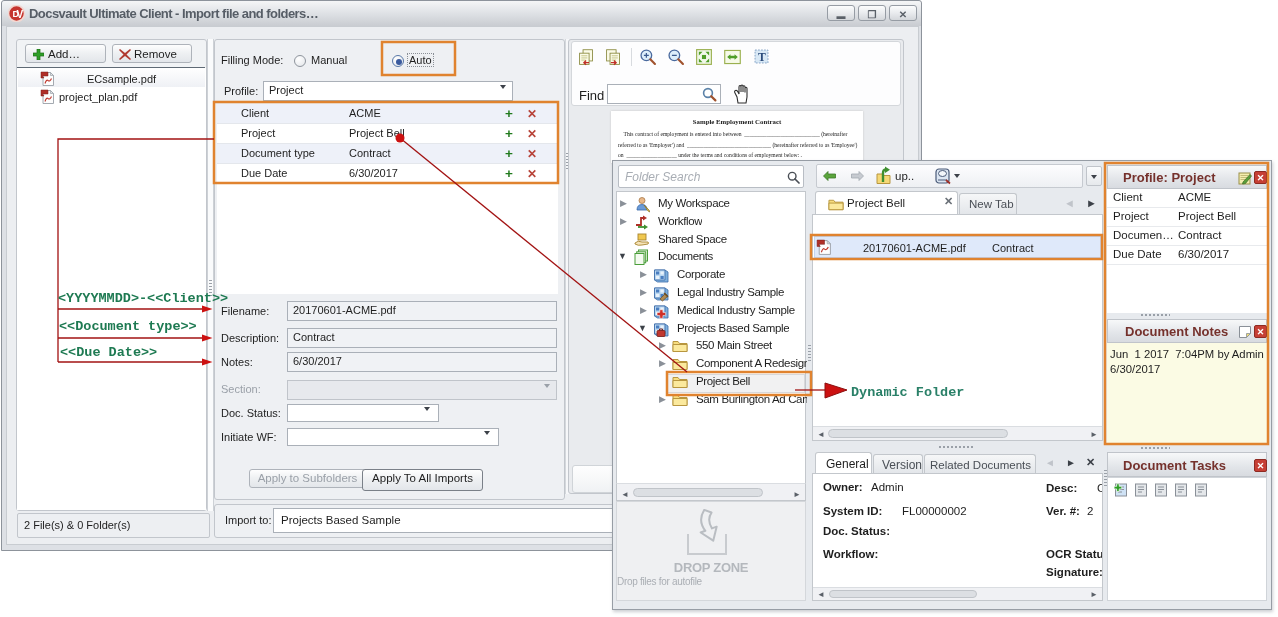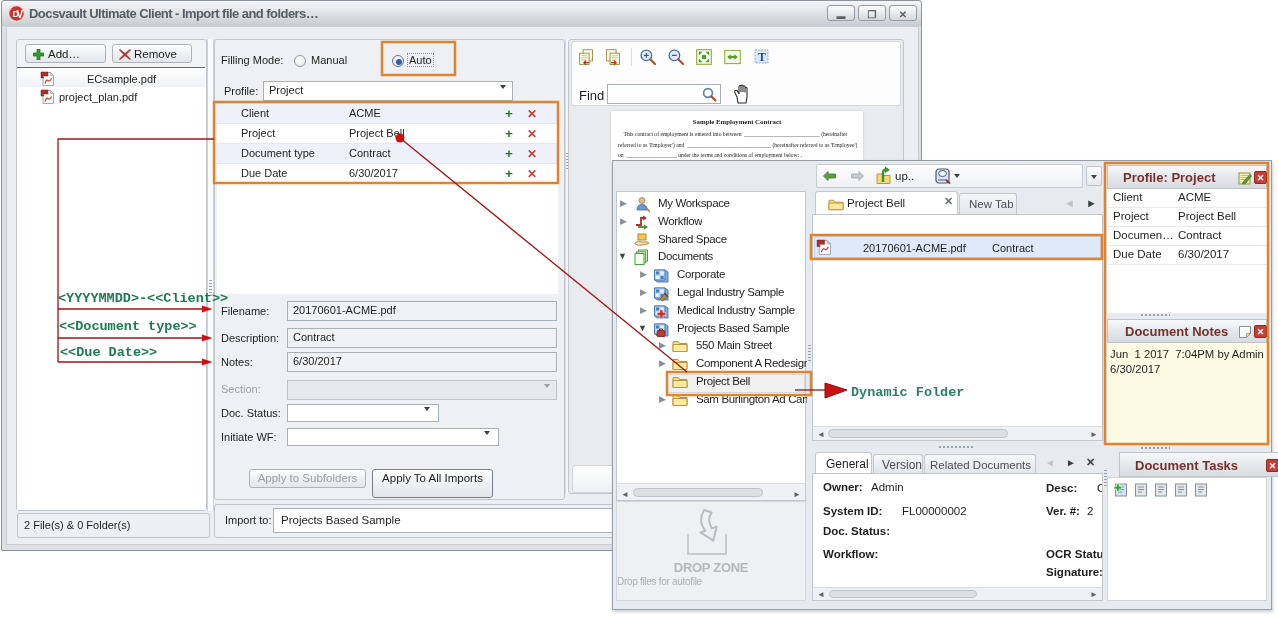--- a/index.html
+++ b/index.html
@@ -141,21 +141,21 @@
   <div class="abs lbl" style="left:219px;top:406px;">Doc. Status:</div>
   <div class="abs tb" style="left:285px;top:403px;width:152px;height:18px;background:#fff;">
       <span class="carr" style="right:8px;top:2px;"></span>
     </div>
   <div class="abs lbl" style="left:219px;top:430px;">Initiate WF:</div>
   <div class="abs tb" style="left:285px;top:427px;width:212px;height:18px;background:#fff;">
       <span class="carr" style="right:8px;top:2px;"></span>
     </div>
 
   <div class="abs btn" style="left:247px;top:468px;width:117px;height:19px;color:#9aa0a8;line-height:17px;">Apply to Subfolders</div>
-  <div class="abs btn" style="left:370px;top:468px;width:121px;height:29px;line-height:17px;border-color:#7a8088;text-align:center;">Apply To All Imports</div>
+  <div class="abs btn" style="left:360px;top:468px;width:121px;height:22px;line-height:17px;border-color:#7a8088;text-align:center;">Apply To All Imports</div>
 
   <div class="abs panel" style="left:212px;top:503px;width:690px;height:34px;background:#eef0f3;"></div>
   <div class="abs lbl" style="left:223px;top:513px;">Import to:</div>
   <div class="abs tb" style="left:271px;top:507px;width:627px;height:25px;background:#fff;">
       <span style="position:absolute;left:7px;top:5px;font-size:11.5px;">Projects Based Sample</span>
     </div>
 
   <div class="abs panel" style="left:566px;top:38px;width:336px;height:455px;background:#e9ebee;"></div>
   <div class="abs" style="left:569px;top:40px;width:330px;height:65px;background:#fdfdfe;border:1px solid #d4d7db;border-radius:3px;"></div>
 
@@ -219,20 +219,27 @@
      </div>
   </div>
 
   <div class="abs" style="left:570px;top:464px;width:45px;height:28px;background:linear-gradient(#fefefe,#f0f2f4);border:1px solid #d0d4d8;border-radius:3px;"></div>
 </div>
 
 <div id="win2" class="abs" style="left:612px;top:160px;width:660px;height:450px;border:1px solid #979da5;background:#e7eaee;box-shadow:1px 2px 3px rgba(130,135,145,.4);"></div>
 
 <div id="w2c" class="abs" style="left:0;top:0;width:1278px;height:617px;z-index:5;pointer-events:none;">
 
+  <div class="abs" style="left:618px;top:165px;width:186px;height:23px;background:#fff;border:1px solid #b8bdc4;border-radius:2px;">
+    <span style="position:absolute;left:6px;top:4px;font-size:12px;font-style:italic;color:#a8adb4;">Folder Search</span>
+    <svg class="abs" style="left:168px;top:5px;" width="13" height="13" viewBox="0 0 13 13">
+        <circle cx="5.2" cy="5.2" r="3.8" fill="none" stroke="#4a4f56" stroke-width="1.4"></circle>
+        <path d="M8 8 L12 12" stroke="#4a4f56" stroke-width="1.7" stroke-linecap="round"></path>
+      </svg>
+  </div>
 
   <div class="abs" style="left:816px;top:164px;width:267px;height:24px;background:linear-gradient(#fdfdfe,#eef0f3);border:1px solid #c6cad0;border-radius:2px;"></div>
   <svg class="abs" style="left:823px;top:171px;" width="13" height="10" viewBox="0 0 13 10">
       <path d="M5 0.5 L0.5 5 L5 9.5 L5 7 L12.5 7 L12.5 3 L5 3 Z" fill="#5aa43c" stroke="#3d7a28" stroke-width="0.8"></path>
     </svg>
   <svg class="abs" style="left:851px;top:171px;" width="13" height="10" viewBox="0 0 13 10">
       <path d="M8 0.5 L12.5 5 L8 9.5 L8 7 L0.5 7 L0.5 3 L8 3 Z" fill="#c6cad0" stroke="#a2a8b0" stroke-width="0.8"></path>
     </svg>
   <svg class="abs" style="left:876px;top:166px;" width="15" height="19" viewBox="0 0 15 19">
     <path d="M1 8 h5.5 l1.5 1.5 h6 v8 h-13 z" fill="#f5d876" stroke="#b8963f" stroke-width="1"></path>
@@ -468,21 +475,21 @@
     <svg class="abs" style="left:130px;top:5px;" width="14" height="14" viewBox="0 0 14 14">
         <path d="M1.5 1.5 h11 v7 l-4 4 h-7 z" fill="#fff" stroke="#8a9098" stroke-width="1"></path>
         <path d="M12.5 8.5 l-4 0 l0 4 z" fill="#f0dc78" stroke="#8a9098" stroke-width="0.8"></path>
       </svg>
     <span class="redx" style="left:146px;top:5px;"></span>
   </div>
   <div class="abs" style="left:1107px;top:343px;width:160px;height:101px;background:#fbfbe4;">
     <div style="position:absolute;left:3px;top:4px;font-size:11.3px;color:#1e1e1e;line-height:15px;white-space:nowrap;">Jun&nbsp; 1 2017&nbsp; 7:04PM by Admin<br>6/30/2017</div>
   </div>
   <div class="abs" style="left:1140px;top:446px;width:30px;height:4px;background-image:radial-gradient(circle,#9aa0a8 1px,transparent 1px);background-size:4px 4px;"></div>
-  <div class="abs rhdr" style="left:1107px;top:452px;width:160px;height:25px;margin-left:12px;">
+  <div class="abs rhdr" style="left:1107px;top:452px;width:160px;height:25px;">
     <span class="hdrtext" style="position:absolute;left:15px;top:5px;">Document Tasks</span>
     <span class="redx" style="left:146px;top:6px;"></span>
   </div>
   <div class="abs" style="left:1107px;top:477px;width:160px;height:124px;background:#fff;border:1px solid #d0d4d9;">
     <div id="taskicons">
         <svg class="abs" style="left:5px;top:5px;" width="16" height="15" viewBox="0 0 16 15">
           <rect x="2.5" y="1" width="11" height="12" fill="#cfe2f5" stroke="#8a9098" stroke-width="1"></rect>
           <path d="M5 4 h6 M5 6.5 h6 M5 9 h4" stroke="#8a9098" stroke-width="1"></path>
           <path d="M9 8 h3 v3 h3 v3 h-3 v3 h-3 v-3 h-3 v-3 h3 z" fill="#2e9e27" stroke="#fff" stroke-width="0.8" transform="translate(-4,-6) scale(0.85)"></path>
         </svg>

